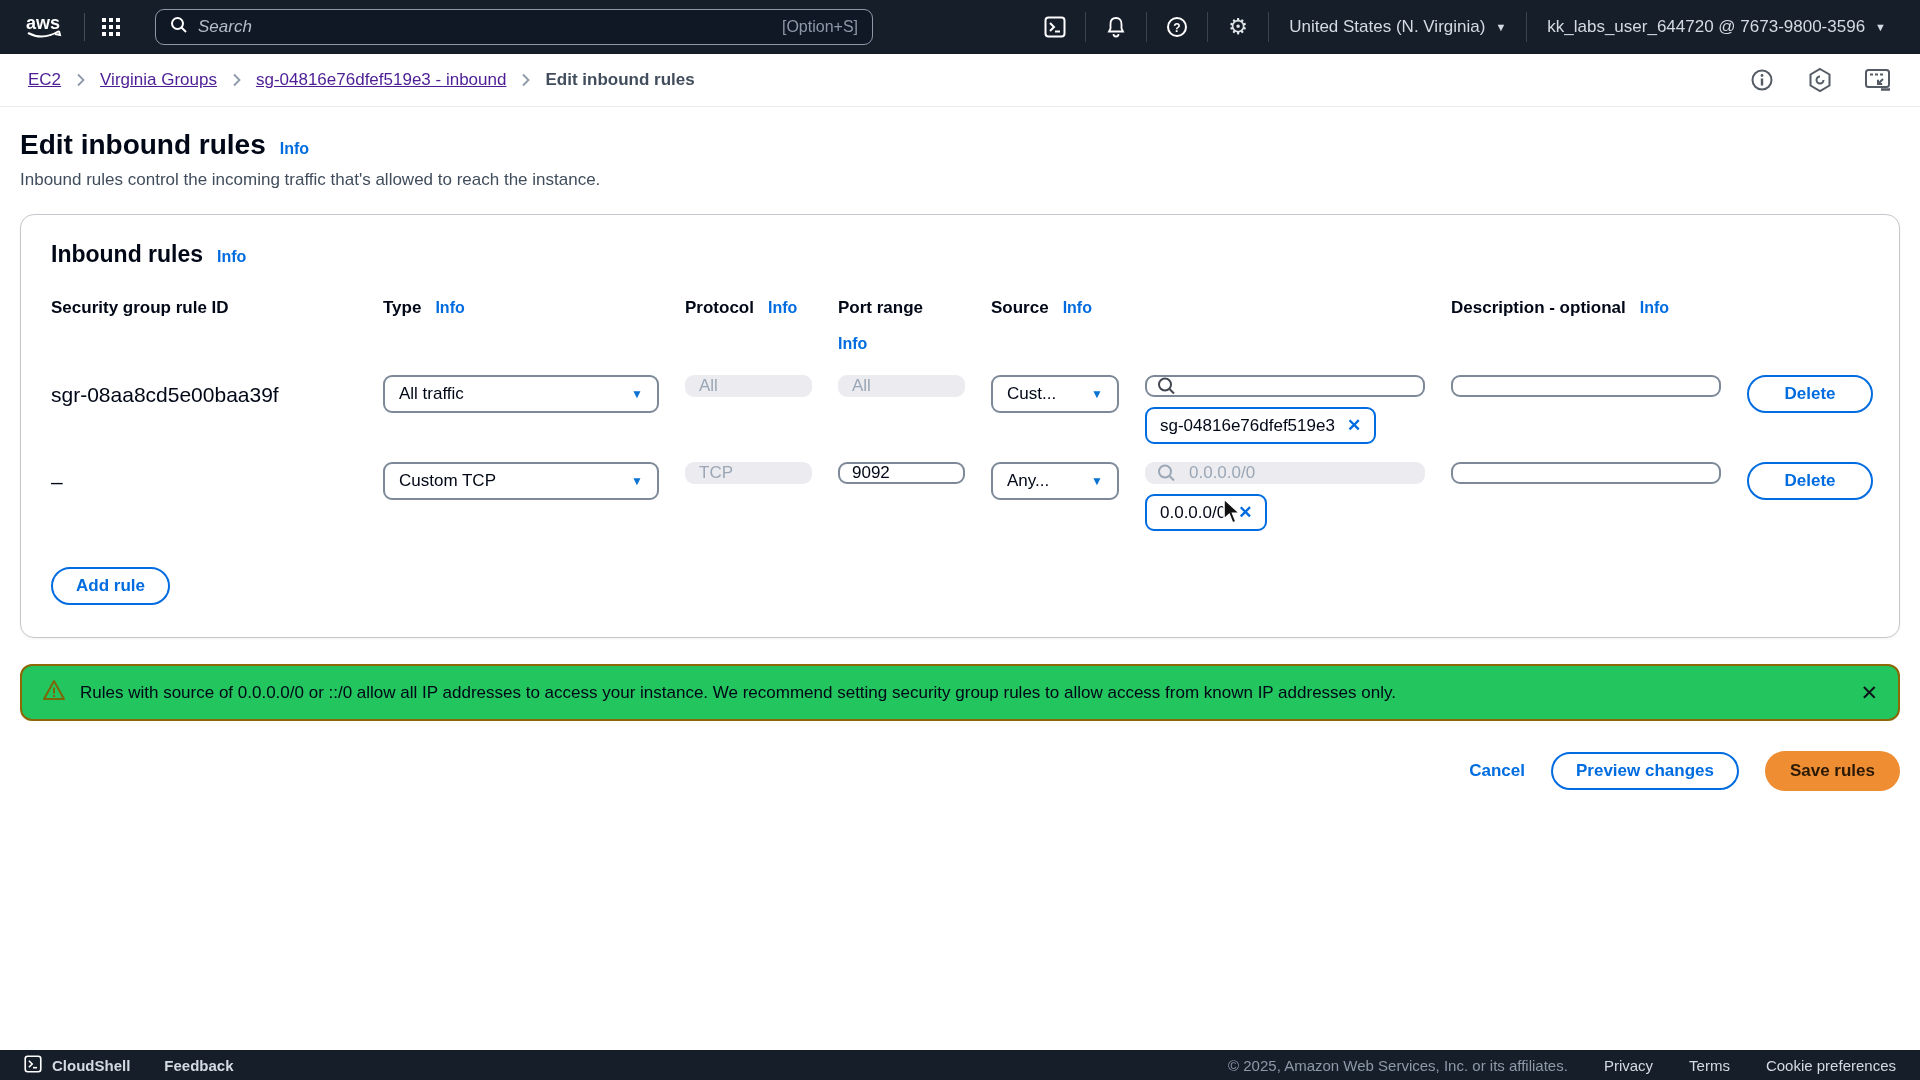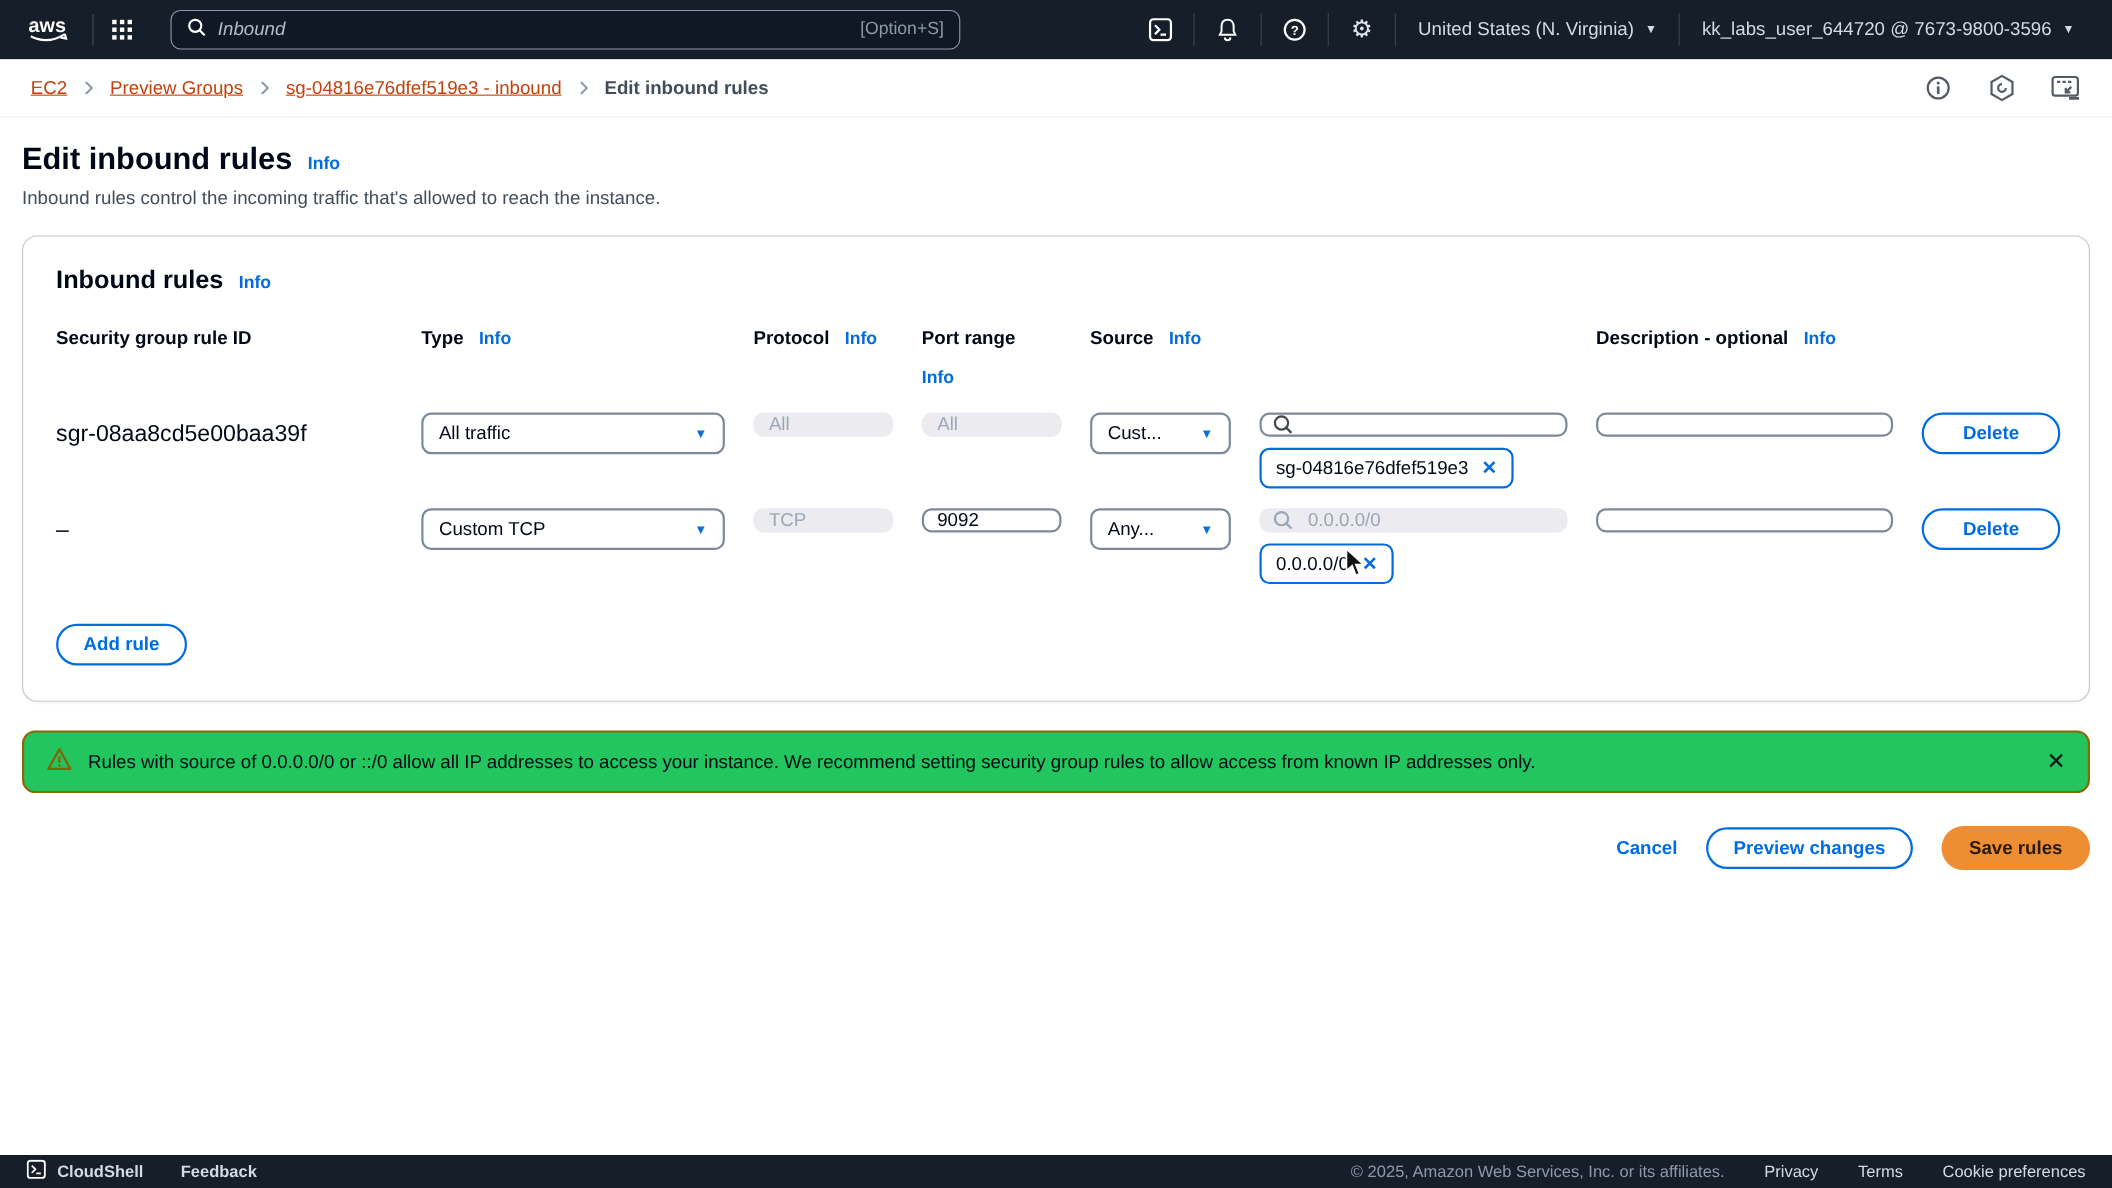--- a/index.html
+++ b/index.html
@@ -21,21 +21,21 @@
   .tb-search .shortcut { color:#8d99a8; font-size:16px; }
   .tb-right { margin-left:auto; display:flex; align-items:center; }
   .icon-btn { display:flex; align-items:center; justify-content:center; width:36px; height:36px; cursor:pointer; }
   .gear-glyph { font-size:22px; color:#e2e6ea; line-height:1; }
   .tb-menu { display:flex; align-items:center; gap:10px; font-size:17px; color:#d4dae1; cursor:pointer; padding:0 8px; white-space:nowrap; }
   .tb-caret { font-size:11px; color:#d4dae1; }
 
   
   .breadcrumb-bar { height:53px; display:flex; align-items:center; padding:0 28px;
     border-bottom:1px solid #e9ebed; background:#fff; }
-  .crumb-link { color:#c2410c; text-decoration:underline; font-size:17px; cursor:pointer; }
+  .crumb-link { color:#4c1d95; text-decoration:underline; font-size:17px; cursor:pointer; }
   .crumb-sep { margin:0 15px; display:flex; align-items:center; }
   .crumb-current { color:#414d5c; font-weight:bold; font-size:17px; }
   .bc-icons { margin-left:auto; display:flex; align-items:center; gap:30px; }
   .bc-icons .icon-btn { width:28px; height:28px; }
 
   
   .main { padding:22px 20px 0; }
   .title-row { display:flex; align-items:baseline; gap:14px; }
   h1 { font-size:28px; font-weight:bold; color:#000716; }
   .info-link { color:#006ce0; font-size:16px; font-weight:bold; cursor:pointer; white-space:nowrap; }
@@ -128,21 +128,21 @@
       </g>
     </svg>
   </div>
   <div class="tb-search">
     <span>
       <svg width="18" height="18" viewBox="0 0 18 18">
           <circle cx="7.5" cy="7.5" r="5.5" stroke="#ffffff" stroke-width="2" fill="none"></circle>
           <line x1="11.5" y1="11.5" x2="16" y2="16" stroke="#ffffff" stroke-width="2"></line>
         </svg>
     </span>
-    <span class="ph">Inbound</span>
+    <span class="ph">Search</span>
     <span class="shortcut">[Option+S]</span>
   </div>
   <div class="tb-right">
     <div class="icon-btn">
       <svg width="22" height="22" viewBox="0 0 22 22">
           <rect x="1.5" y="1.5" width="19" height="19" rx="3" stroke="#ffffff" stroke-width="2" fill="none"></rect>
           <path d="M6 7 l4 4 l-4 4" stroke="#ffffff" stroke-width="2" fill="none"></path>
           <line x1="11" y1="15.5" x2="16" y2="15.5" stroke="#ffffff" stroke-width="2"></line>
         </svg>
     </div>
@@ -177,21 +177,21 @@
   </div>
 </header>
 
 <nav class="breadcrumb-bar">
   <span class="crumb-link">EC2</span>
   <span class="crumb-sep">
       <svg width="9" height="14" viewBox="0 0 9 14">
         <path d="M2 1.5 L7.5 7 L2 12.5" stroke="#8d99a8" stroke-width="1.8" fill="none"></path>
       </svg>
     </span>
-  <span class="crumb-link">Preview Groups</span>
+  <span class="crumb-link">Virginia Groups</span>
   <span class="crumb-sep">
       <svg width="9" height="14" viewBox="0 0 9 14">
         <path d="M2 1.5 L7.5 7 L2 12.5" stroke="#8d99a8" stroke-width="1.8" fill="none"></path>
       </svg>
     </span>
   <span class="crumb-link">sg-04816e76dfef519e3 - inbound</span>
   <span class="crumb-sep">
       <svg width="9" height="14" viewBox="0 0 9 14">
         <path d="M2 1.5 L7.5 7 L2 12.5" stroke="#8d99a8" stroke-width="1.8" fill="none"></path>
       </svg>

